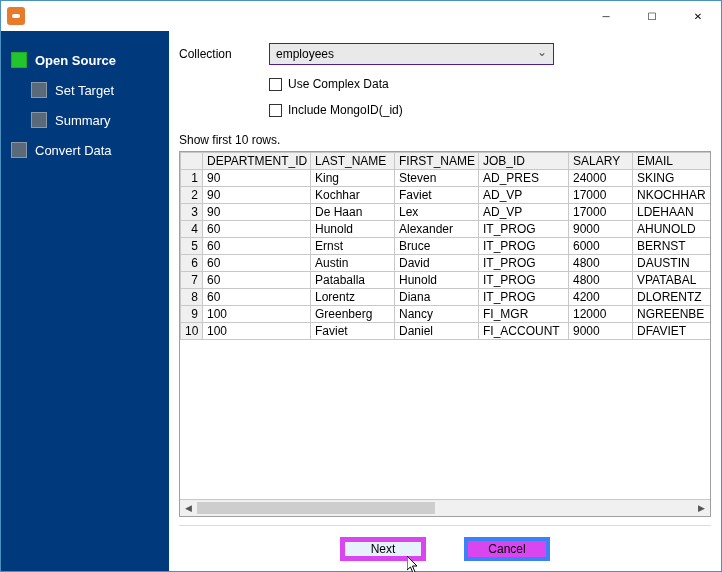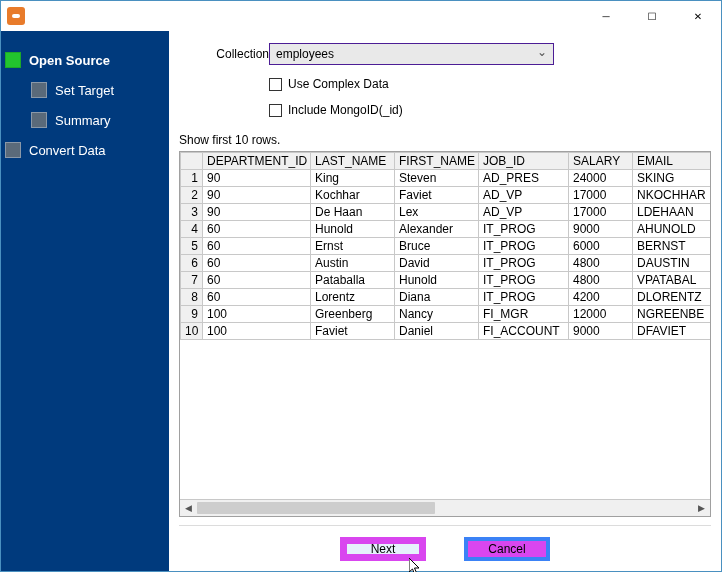--- a/index.html
+++ b/index.html
@@ -56,21 +56,21 @@
     width: 168px;
     background: #003a7d;
     color: #fff;
     padding-top: 14px;
     font-size: 13px;
   }
   .step {
     display: flex;
     align-items: center;
     height: 30px;
-    padding-left: 4px;
+    padding-left: 10px;
     cursor: pointer;
   }
   .step .box {
     width: 16px; height: 16px;
     background: #5a6a7a;
     border: 1px solid #8a98a8;
     margin-right: 8px;
   }
   .step.active .box {
     background: #22c52e;
@@ -85,21 +85,20 @@
     padding: 12px 10px 0 10px;
     min-width: 0;
   }
   .form-row {
     display: flex;
     align-items: center;
     margin-bottom: 12px;
   }
   .form-label {
     width: 90px;
-    text-align: right;
   }
   .select {
     width: 285px;
     height: 22px;
     border: 1px solid #4c1d95;
     background: #e9e9e9;
     padding: 0 6px;
     display: flex;
     align-items: center;
     position: relative;
@@ -198,21 +197,21 @@
   }
   .btn {
     width: 86px; height: 24px;
     border: 4px solid #3b82f6;
     background: #d946ef;
     display: flex; align-items: center; justify-content: center;
     cursor: pointer;
     position: relative;
   }
   .btn.focused {
-    border: 7px solid #d946ef;
+    border: 5px solid #d946ef;
     background: #e5f1fb;
   }
   .cursor {
     position: absolute;
     left: 62px; top: 14px;
     font-size: 14px;
     pointer-events: none;
   }
 </style>
 </head>

